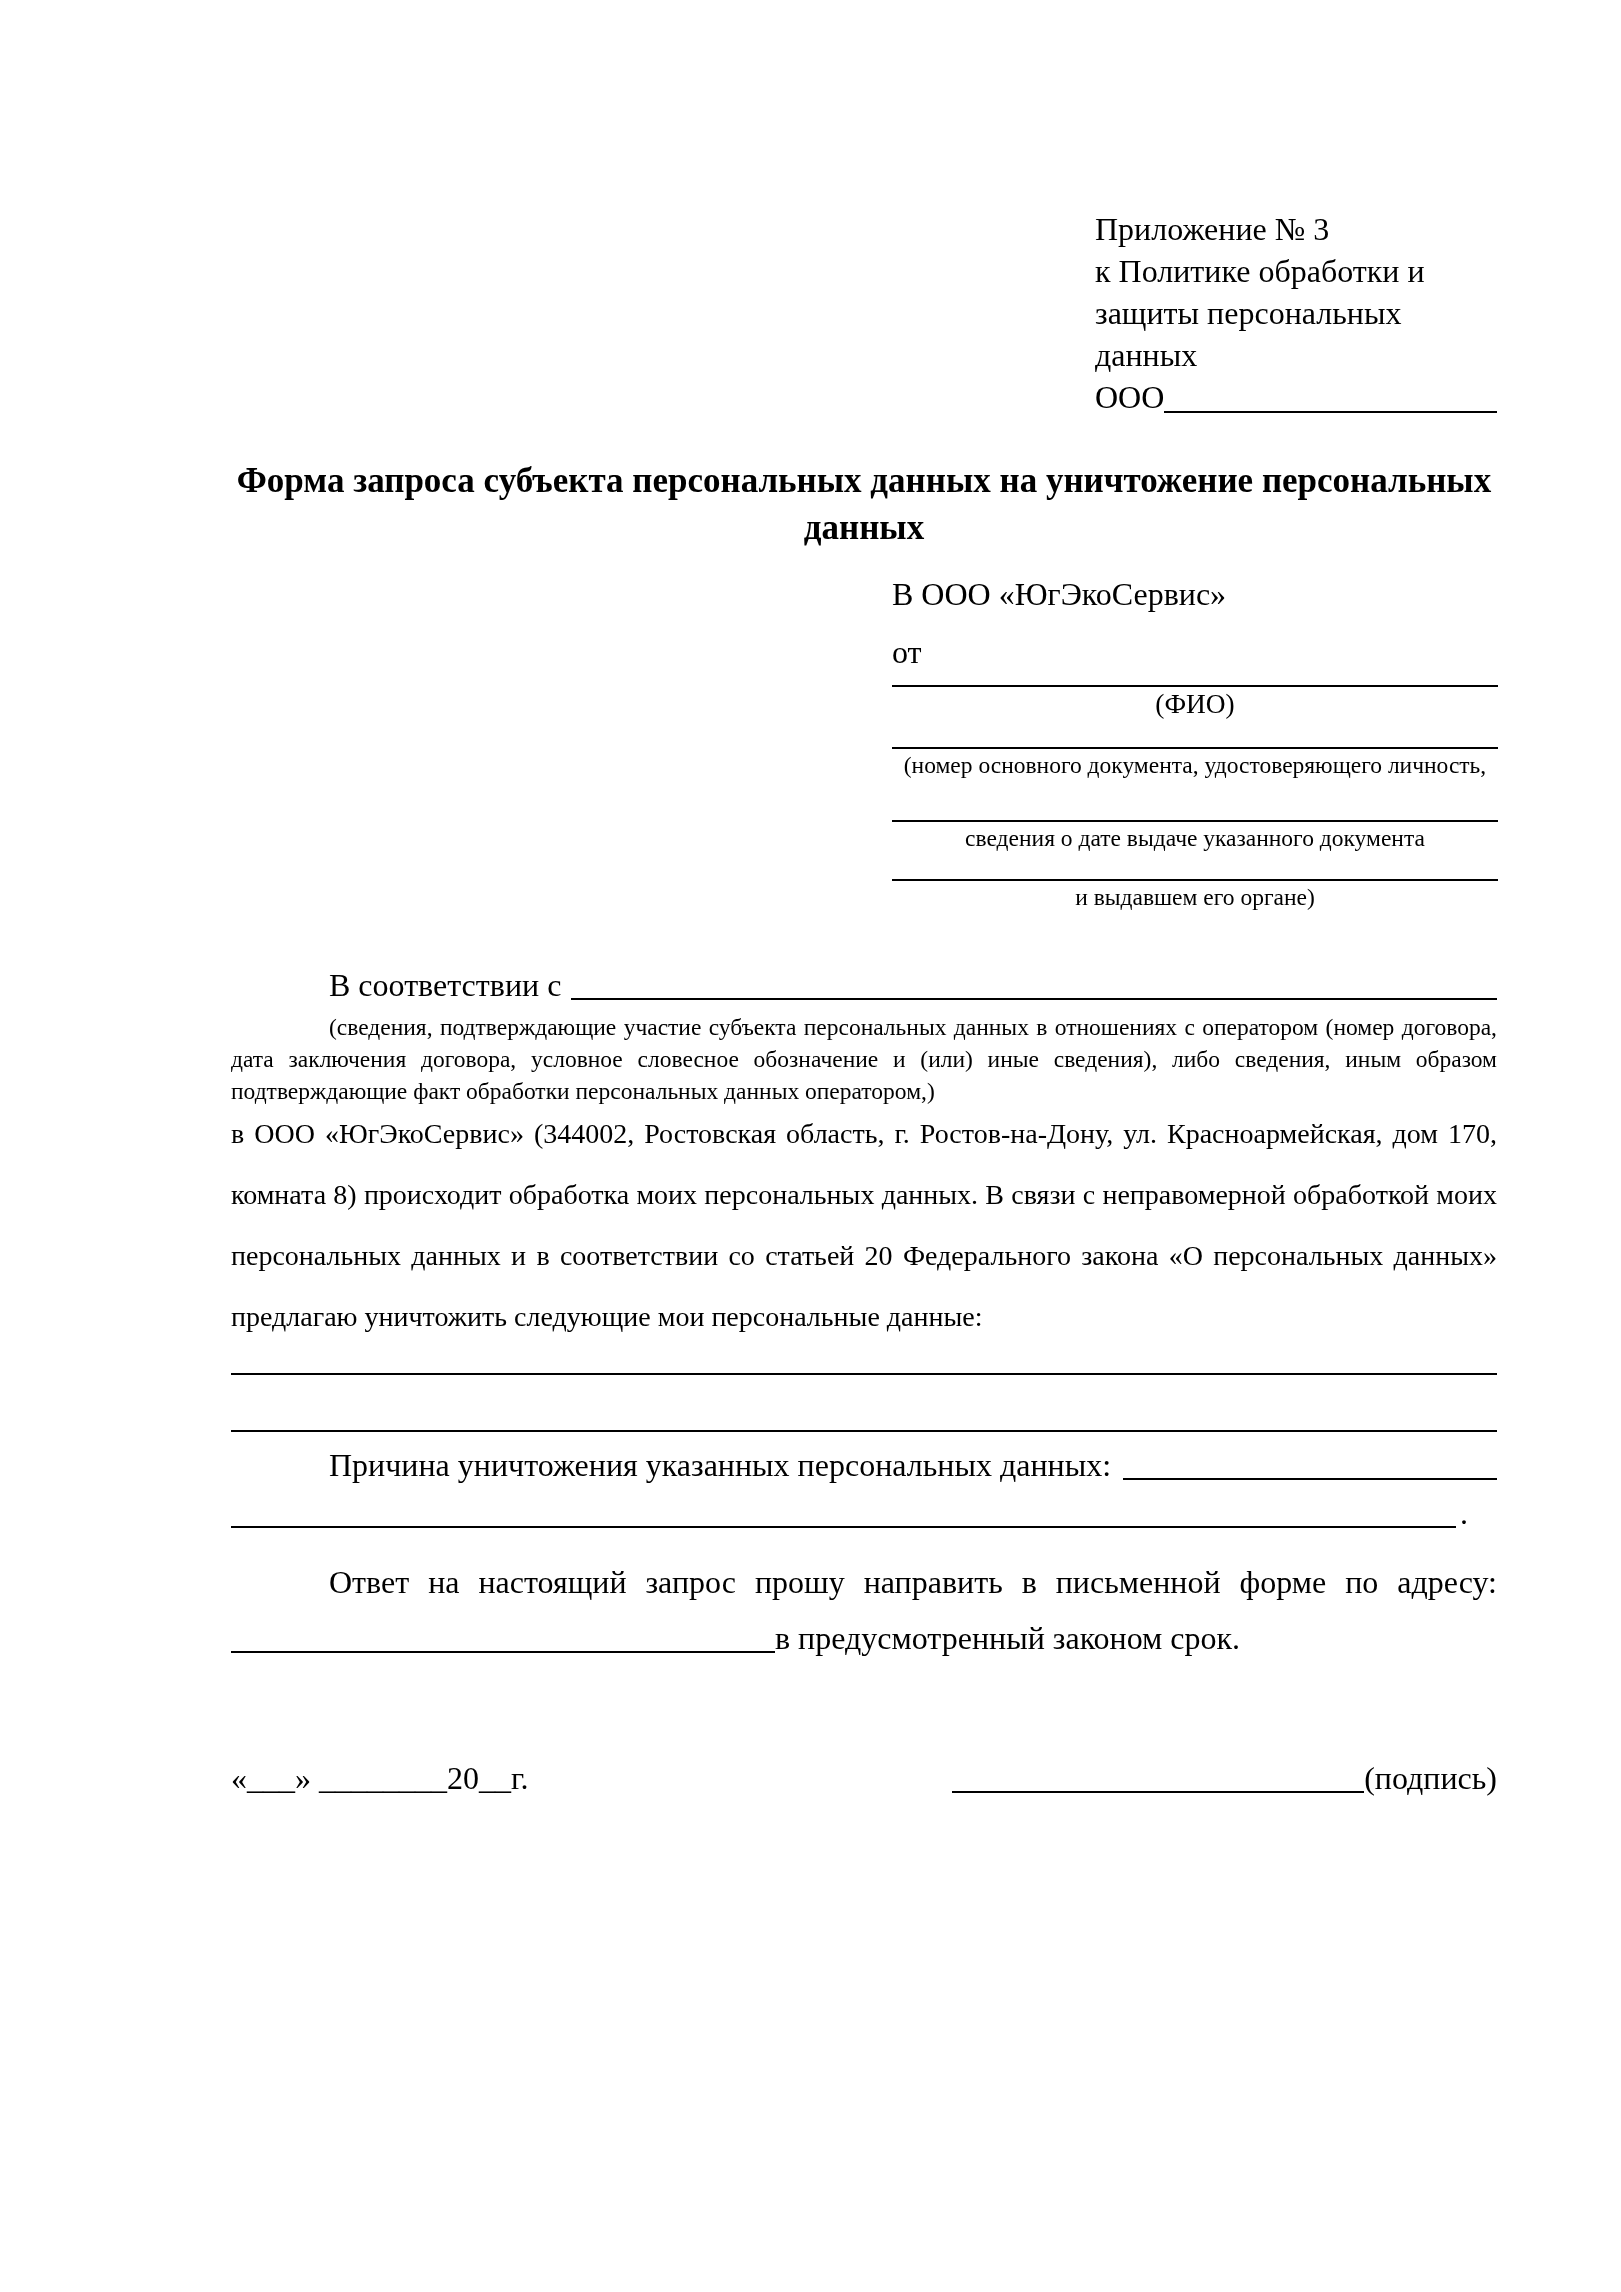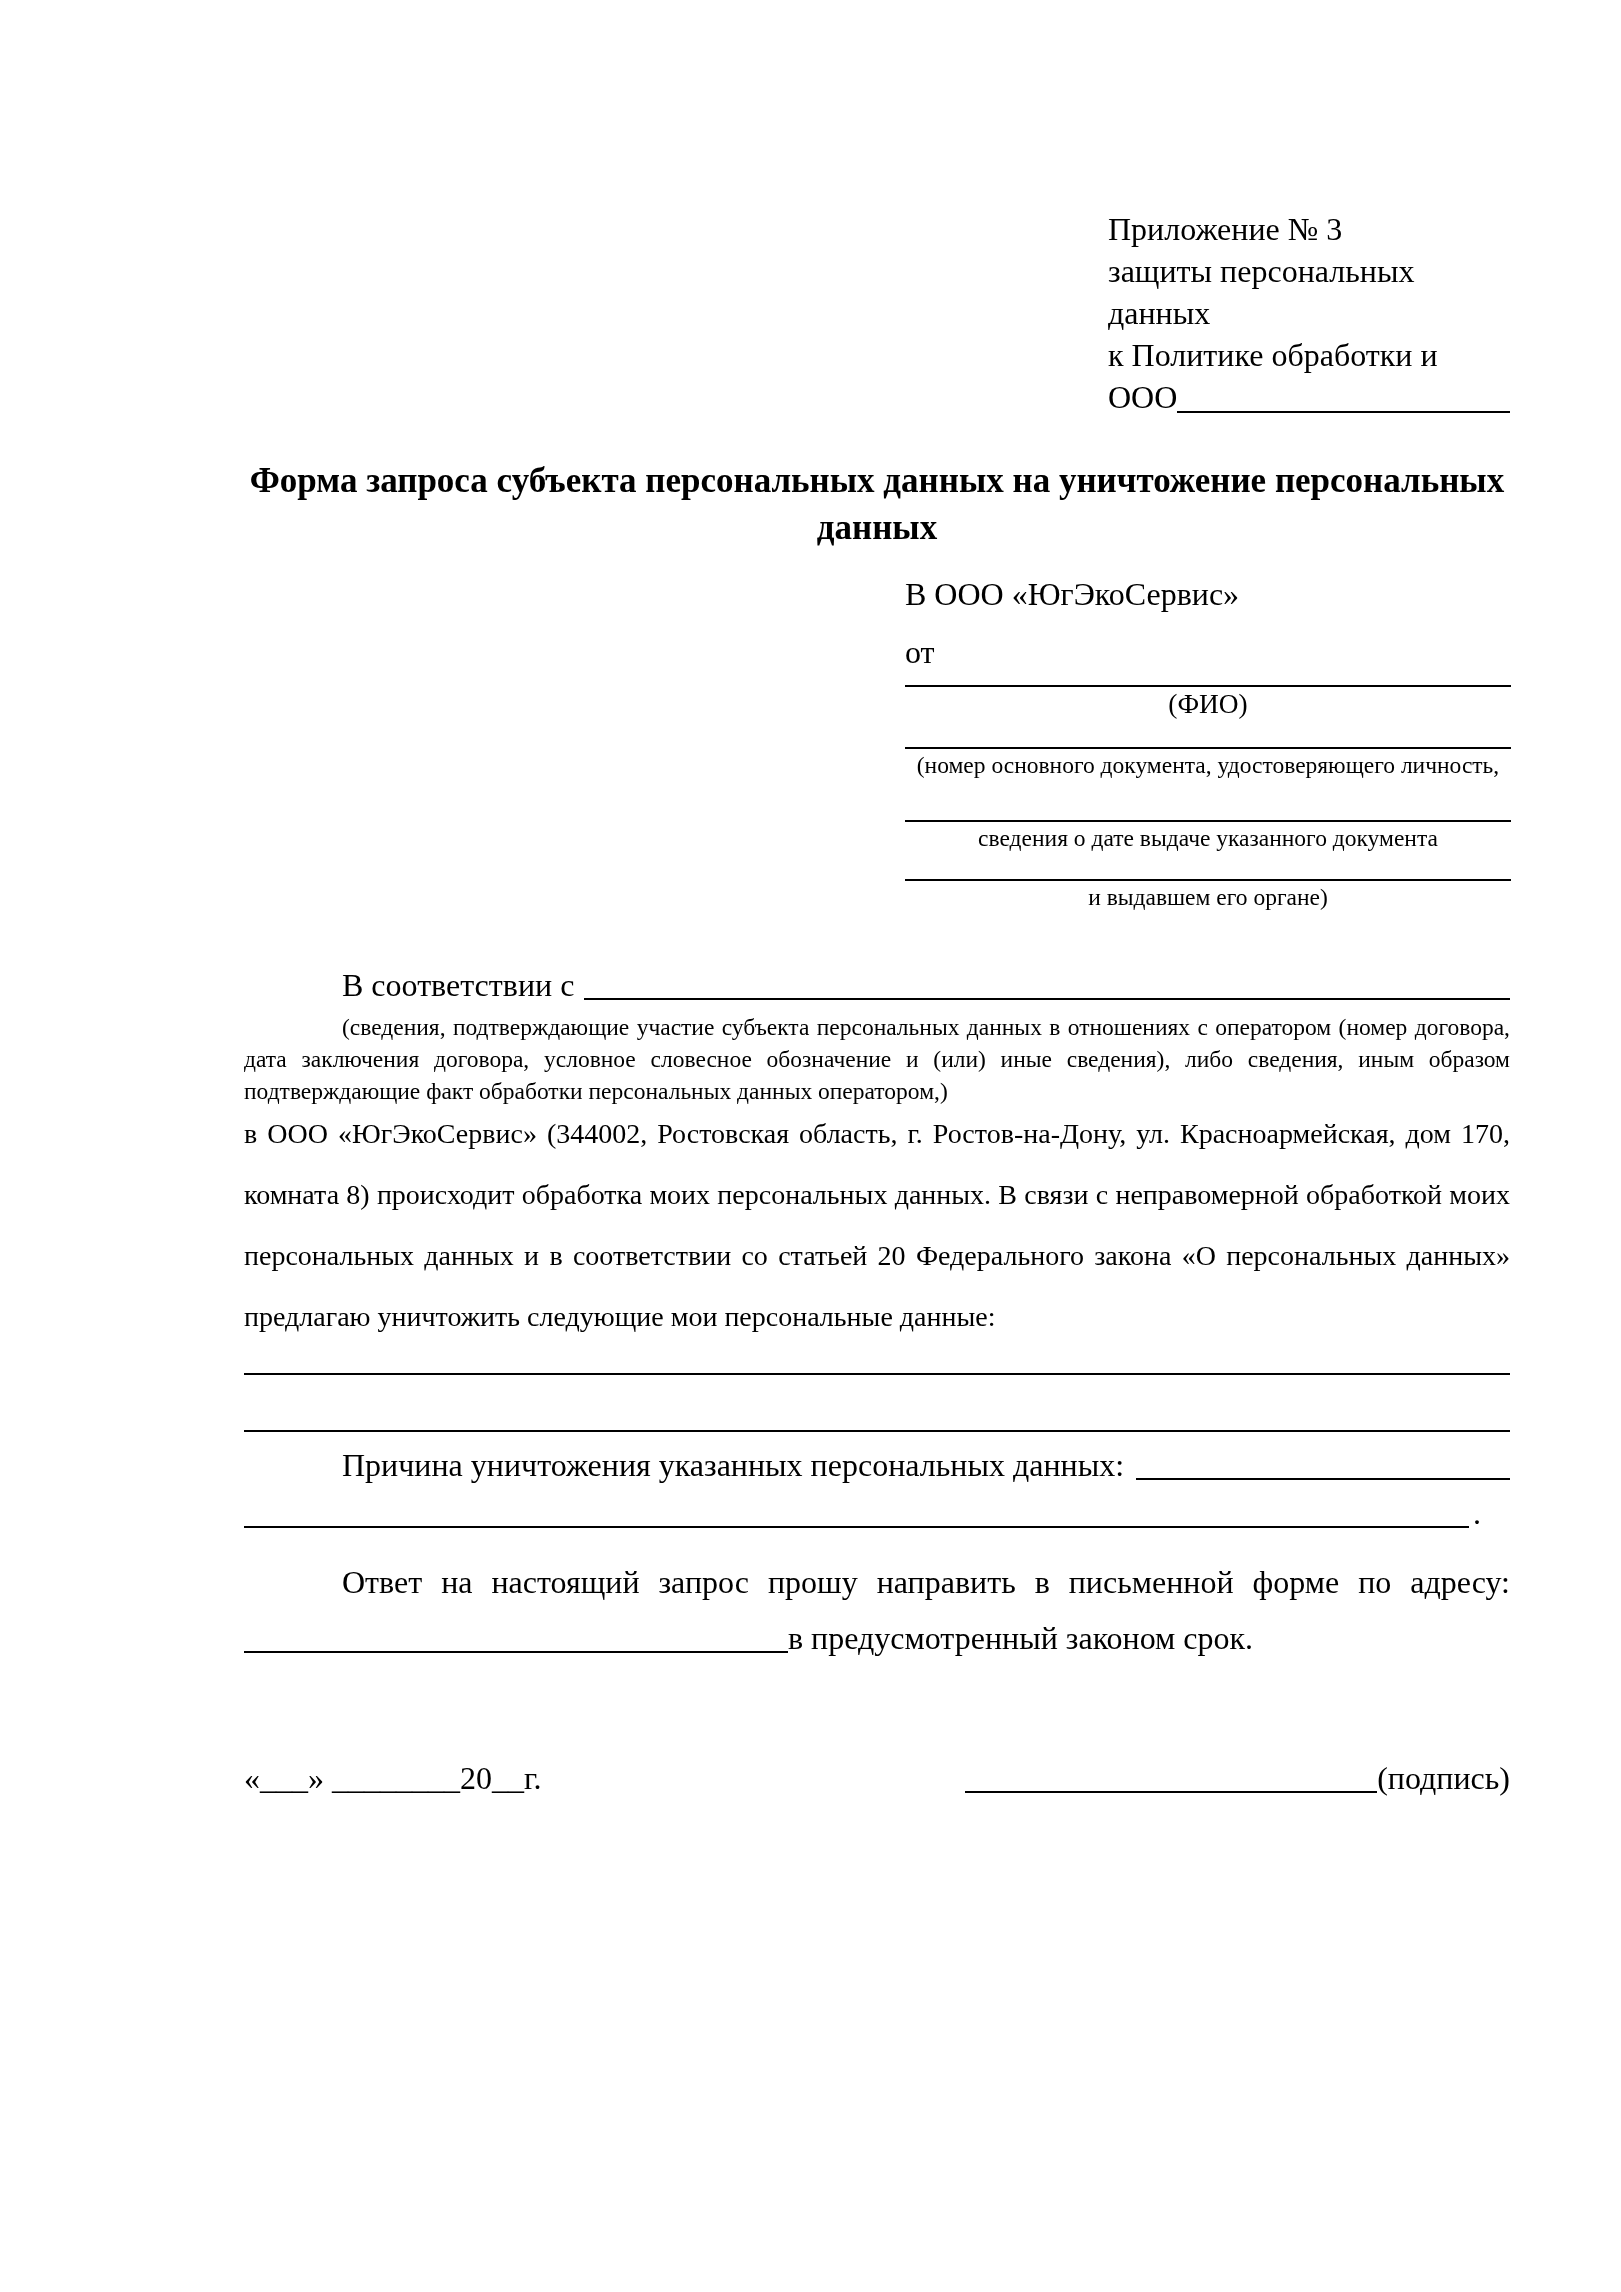--- a/index.html
+++ b/index.html
@@ -7,21 +7,21 @@
   .page {
     position:relative;
     width:1621px; height:2293px;
     background:#ffffff;
     color:#000000;
     font-family:"Liberation Serif","DejaVu Serif",serif;
     overflow:hidden;
   }
   .content {
     position:absolute;
-    left:244px; top:0;
+    left:231px; top:0;
     width:1266px;
   }
 
   
   .header-block {
     margin-top:208px;
     margin-left:864px;
     font-size:32px; line-height:42px;
   }
   .ooo-row { display:flex; }
@@ -117,22 +117,22 @@
   .sig-group .fill { width:412px; border-bottom:2.9px solid #000; margin-bottom:5.9px; }
 </style>
 </head>
 <body>
 
 <div class="page">
   <div class="content">
 
     <div class="header-block">
       <div>Приложение № 3</div>
+      <div>к Политике обработки и</div>
       <div>защиты персональных данных</div>
-      <div>к Политике обработки и</div>
       <div class="ooo-row">
         <span>ООО</span>
         <span class="fill"></span>
       </div>
     </div>
 
     <div class="title">Форма запроса субъекта персональных данных на уничтожение персональных данных</div>
 
     <div class="addressee">
       <div>В ООО «ЮгЭкоСервис»</div>

